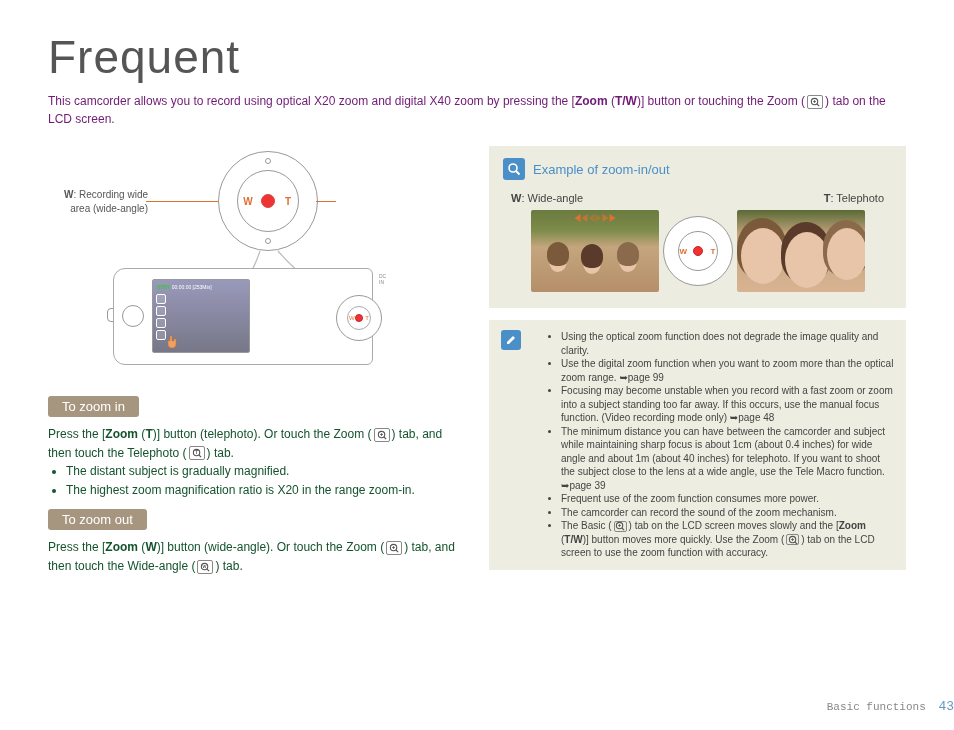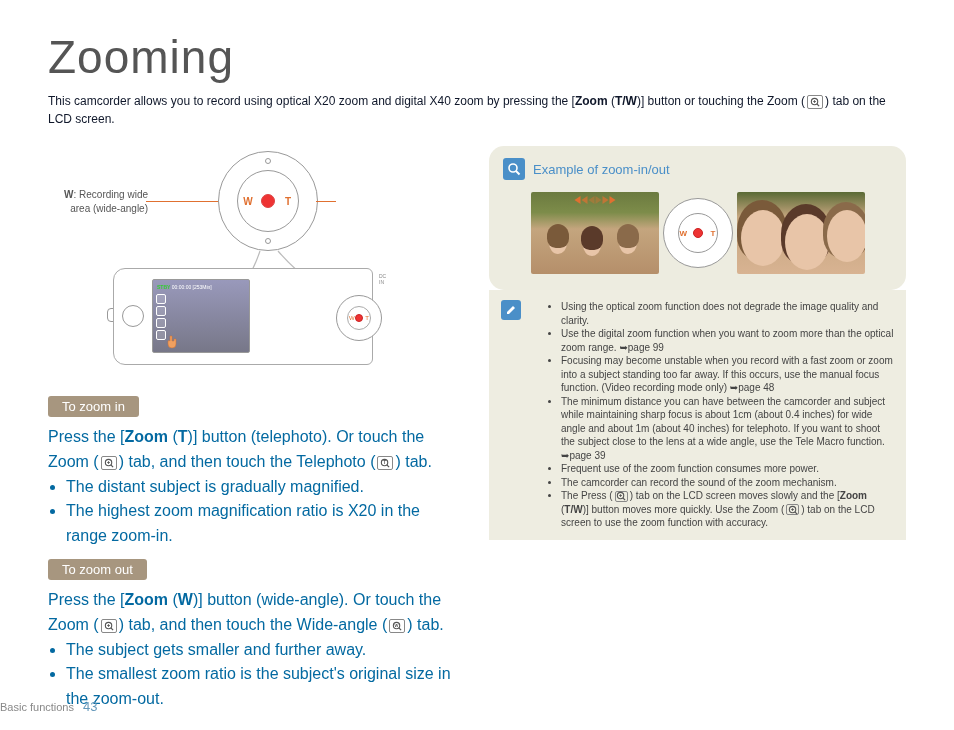--- a/index.html
+++ b/index.html
@@ -15,21 +15,21 @@
   .title {
     font-size: 46px;
     font-weight: 300;
     letter-spacing: 1px;
     color: #555;
     margin-bottom: 8px;
   }
   .intro {
     font-size: 12px;
     line-height: 1.5;
-    color: #0f172a;
+    color: #701a75;
     margin-bottom: 18px;
   }
   .columns {
     display: flex;
     gap: 24px;
   }
   .left-col { width: 50%; }
   .right-col { width: 50%; }
 
   
@@ -165,43 +165,42 @@
     display: inline-block;
     background: #a7967f;
     color: #fff;
     font-size: 13px;
     padding: 3px 14px;
     border-radius: 3px;
     margin-bottom: 8px;
   }
   .section { margin-top: 10px; }
   .section p, .section ul {
-    font-size: 16px;
+    font-size: 12px;
     line-height: 1.55;
-    color: #0369a1;
+    color: #14532d;
   }
   .section ul { list-style: disc; padding-left: 18px; }
   .inline-icon {
     display: inline-flex;
     align-items: center; justify-content: center;
     width: 16px; height: 14px;
     border: 1px solid #888;
     border-radius: 2px;
     vertical-align: middle;
     margin: 0 2px;
   }
   .inline-icon svg { width: 10px; height: 10px; }
   .bold { font-weight: bold; }
 
   
   .example-box {
     background: #edece0;
     padding: 12px 14px 16px 14px;
-    margin-bottom: 0;
-    border-radius: 15px;
+    margin-bottom: 12px;
   }
   .example-head {
     display: flex; align-items: center; gap: 8px;
     margin-bottom: 12px;
   }
   .example-head-icon {
     width: 22px; height: 22px;
     background: #4a8fc8;
     border-radius: 3px;
     display: flex; align-items: center; justify-content: center;
@@ -279,23 +278,24 @@
     line-height: 1.35;
     color: #444;
   }
   .note-box ul li { margin-bottom: 0; }
   .arrow-ref { font-family: sans-serif; }
 
   .footer {
     position: absolute;
     bottom: 16px;
     left: 0; right: 0;
-    text-align: left;
+    text-align: right;
     font-size: 11px;
     color: #888;
+    font-family: Liberation Mono, monospace;
   }
   .footer .pg { color: #6699bb; font-size: 13px; margin-left: 6px; }
 </style>
 </head>
 <body>
 
 <svg width="0" height="0" style="position:absolute">
   <defs>
     <g id="mag-plus">
       <circle cx="5" cy="5" r="3.5" fill="none" stroke="#555" stroke-width="1.2"></circle>
@@ -314,21 +314,21 @@
       <text x="5" y="7" font-size="5" text-anchor="middle" fill="#555" font-weight="bold">T</text>
     </g>
     <g id="mag-w">
       <circle cx="5" cy="5" r="3.5" fill="none" stroke="#555" stroke-width="1.2"></circle>
       <line x1="7.6" y1="7.6" x2="10" y2="10" stroke="#555" stroke-width="1.4"></line>
       <text x="5" y="7" font-size="4.5" text-anchor="middle" fill="#555" font-weight="bold">W</text>
     </g>
   </defs>
 </svg>
 
-<h1 class="title">Zooming</h1>
+<h1 class="title">Frequent</h1>
 
 <p class="intro">
   <span>This camcorder allows you to record using optical X20 zoom and digital X40 zoom by pressing the [</span><span class="bold">Zoom</span><span> (</span><span class="bold">T/W</span><span>)] button or touching the Zoom (</span><span class="inline-icon">
       <svg viewBox="0 0 11 11">
         <use href="#mag-plus"></use>
       </svg>
     </span><span>) tab on the LCD screen.</span>
 </p>
 
 <div class="columns">
@@ -410,37 +410,37 @@
         <span>Press the [</span><span class="bold">Zoom</span><span> (</span><span class="bold">W</span><span>)] button (wide-angle). Or touch the Zoom (</span><span class="inline-icon">
             <svg viewBox="0 0 11 11">
               <use href="#mag-plus"></use>
             </svg>
           </span><span>) tab, and then touch the Wide-angle (</span><span class="inline-icon">
             <svg viewBox="0 0 11 11">
               <use href="#mag-w"></use>
             </svg>
           </span><span>) tab.</span>
       </p>
-      <ul>
-        <li>The subject gets smaller and further away.</li>
-        <li>The smallest zoom ratio is the subject's original size in the zoom-out.</li>
-      </ul>
     </div>
   </div>
 
   <div class="right-col">
     <div class="example-box">
       <div class="example-head">
         <span class="example-head-icon">
           <svg viewBox="0 0 14 14">
               <circle cx="6" cy="6" r="4" fill="none" stroke="#fff" stroke-width="1.6"></circle>
               <line x1="9" y1="9" x2="12.5" y2="12.5" stroke="#fff" stroke-width="2"></line>
             </svg>
         </span>
         <span class="example-title">Example of zoom-in/out</span>
+      </div>
+      <div class="wt-labels">
+        <span><span class="bold">W</span><span>: Wide-angle</span></span>
+        <span><span class="bold">T</span><span>: Telephoto</span></span>
       </div>
       <div class="photo-row">
         <div class="photo photo-wide">
           <div class="face f1"></div>
             <div class="hair" style="width:22px;height:24px;left:16px;top:32px;background:#7a5a3a"></div>
           <div class="face f2"></div>
             <div class="hair" style="width:22px;height:24px;left:50px;top:34px;background:#5a3a2a"></div>
           <div class="face f3"></div>
             <div class="hair" style="width:22px;height:24px;left:86px;top:32px;background:#8a6a4a"></div>
           <div class="mid-arrow" style="top:4px">
@@ -476,21 +476,21 @@
           </svg>
       </span>
       <ul>
         <li>Using the optical zoom function does not degrade the image quality and clarity.</li>
         <li><span>Use the digital zoom function when you want to zoom more than the optical zoom range. </span><span class="arrow-ref">➥</span><span>page 99</span></li>
         <li><span>Focusing may become unstable when you record with a fast zoom or zoom into a subject standing too far away. If this occurs, use the manual focus function. (Video recording mode only) </span><span class="arrow-ref">➥</span><span>page 48</span></li>
         <li><span>The minimum distance you can have between the camcorder and subject while maintaining sharp focus is about 1cm (about 0.4 inches) for wide angle and about 1m (about 40 inches) for telephoto. If you want to shoot the subject close to the lens at a wide angle, use the Tele Macro function. </span><br><span class="arrow-ref">➥</span><span>page 39</span></li>
         <li>Frequent use of the zoom function consumes more power.</li>
         <li>The camcorder can record the sound of the zoom mechanism.</li>
         <li>
-          <span>The Press (</span><span class="inline-icon" style="width:13px;height:11px">
+          <span>The Basic (</span><span class="inline-icon" style="width:13px;height:11px">
               <svg viewBox="0 0 11 11">
                 <use href="#mag-plus"></use>
               </svg>
             </span><span>) tab on the LCD screen moves slowly and the [</span><span class="bold">Zoom</span><span> (</span><span class="bold">T/W</span><span>)] button moves more quickly. Use the Zoom (</span><span class="inline-icon" style="width:13px;height:11px">
               <svg viewBox="0 0 11 11">
                 <use href="#mag-plus"></use>
               </svg>
             </span><span>) tab on the LCD screen to use the zoom function with accuracy.</span>
         </li>
       </ul>

